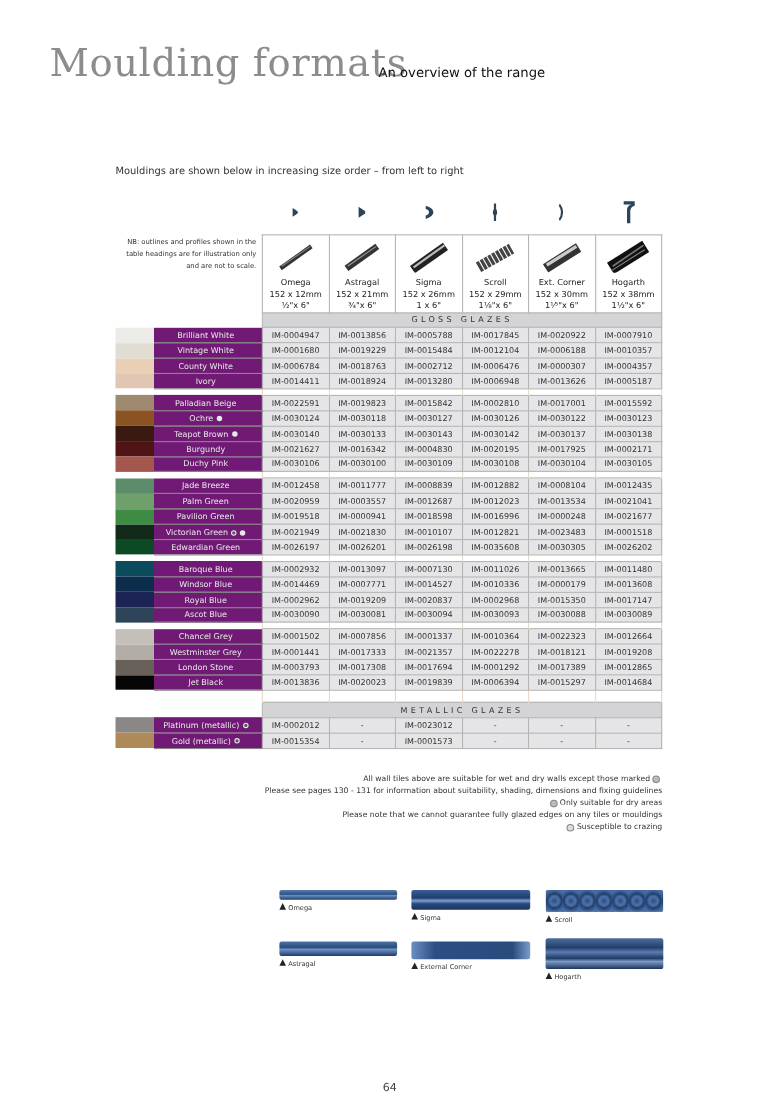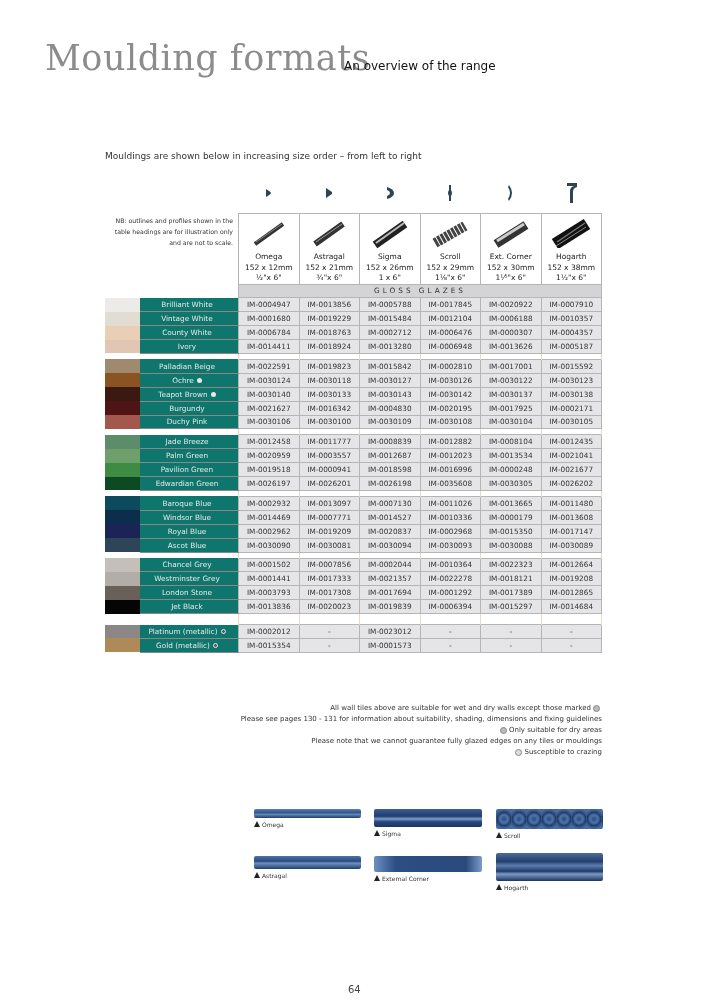--- a/index.html
+++ b/index.html
@@ -6,21 +6,21 @@
   body{width:710px;height:1006px;position:relative;font-family:"DejaVu Sans",sans-serif;color:#222;overflow:hidden;}
   .title{position:absolute;left:45px;top:38px;font-family:"DejaVu Serif",serif;font-size:35px;color:#8c8c8c;letter-spacing:0.5px;}
   .subtitle{position:absolute;left:344px;top:59px;font-size:12px;color:#111;}
   .intro{position:absolute;left:105px;top:151px;font-size:9px;color:#333;}
   .nb{position:absolute;left:105px;top:215px;width:128px;text-align:right;font-size:6.2px;line-height:11px;color:#333;}
   .profiles{position:absolute;left:238px;top:183px;width:364px;height:20px;display:flex;}
   .profiles .p{flex:1;display:flex;justify-content:center;align-items:center;}
   table.mt{position:absolute;left:105px;top:213px;border-collapse:collapse;table-layout:fixed;width:497px;}
   table.mt td{padding:0;height:12.9px;font-size:7.3px;text-align:center;vertical-align:middle;}
   td.sw{width:35px;}
-  td.nm{width:98px;background:#0f766e;color:#e8e8e8;text-align:right;padding-right:4px!important;box-sizing:border-box;border-bottom:1px solid #888;}
+  td.nm{width:98px;background:#701a75;color:#e8e8e8;text-align:right;padding-right:4px!important;box-sizing:border-box;border-bottom:1px solid #888;}
   td.code{background:#e5e5e7;border:1px solid #b5b5b5;color:#333;}
   td.hd{border:1px solid #b5b5b5;background:#fff;vertical-align:top;height:78px;}
   td.hd .ill{height:38px;display:flex;justify-content:center;align-items:center;}
   td.hd .lab{font-size:7.5px;line-height:10.5px;color:#222;}
   td.sec{background:#d4d4d6;border:1px solid #b5b5b5;letter-spacing:3px;font-size:8px;color:#333;height:13px;}
   tr.gap td{height:5px;}
   tr.gap td.g{border-left:1px solid #e8d9c8;border-right:1px solid #e8d9c8;}
   .mark{display:inline-block;width:5px;height:5px;border-radius:50%;background:#e8e8e8;margin-left:3px;vertical-align:middle;}
   .mark.ring{background:#595959;border:1.5px solid #e8e8e8;width:3px;height:3px;}
   .notes{position:absolute;right:108px;top:703px;text-align:right;font-size:7px;line-height:11px;color:#333;}
@@ -283,20 +283,30 @@
         <td class="sw" style="background:#3e8b43"></td>
         <td class="nm"><span>Pavilion Green</span></td>
         <td class="code">IM-0019518</td>
         <td class="code">IM-0000941</td>
         <td class="code">IM-0018598</td>
         <td class="code">IM-0016996</td>
         <td class="code">IM-0000248</td>
         <td class="code">IM-0021677</td>
       </tr>
       <tr>
+        <td class="sw" style="background:#132a1a"></td>
+        <td class="nm"><span>Victorian Green</span><span class="mark ring"></span><span class="mark"></span></td>
+        <td class="code">IM-0021949</td>
+        <td class="code">IM-0021830</td>
+        <td class="code">IM-0010107</td>
+        <td class="code">IM-0012821</td>
+        <td class="code">IM-0023483</td>
+        <td class="code">IM-0001518</td>
+      </tr>
+      <tr>
         <td class="sw" style="background:#0b4a22"></td>
         <td class="nm"><span>Edwardian Green</span></td>
         <td class="code">IM-0026197</td>
         <td class="code">IM-0026201</td>
         <td class="code">IM-0026198</td>
         <td class="code">IM-0035608</td>
         <td class="code">IM-0030305</td>
         <td class="code">IM-0026202</td>
       </tr>
       <tr class="gap">
@@ -357,21 +367,21 @@
         <td class="g"></td>
         <td class="g"></td>
         <td class="g"></td>
         <td class="g"></td>
       </tr>
       <tr>
         <td class="sw" style="background:#c4bfb8"></td>
         <td class="nm"><span>Chancel Grey</span></td>
         <td class="code">IM-0001502</td>
         <td class="code">IM-0007856</td>
-        <td class="code">IM-0002044</td>
+        <td class="code">IM-0001337</td>
         <td class="code">IM-0010364</td>
         <td class="code">IM-0022323</td>
         <td class="code">IM-0012664</td>
       </tr>
       <tr>
         <td class="sw" style="background:#b2ada6"></td>
         <td class="nm"><span>Westminster Grey</span></td>
         <td class="code">IM-0001441</td>
         <td class="code">IM-0017333</td>
         <td class="code">IM-0021357</td>
@@ -413,20 +423,25 @@
         <td class="sw"></td>
         <td style="width:98px"></td>
         <td class="g"></td>
         <td class="g"></td>
         <td class="g"></td>
         <td class="g"></td>
         <td class="g"></td>
         <td class="g"></td>
       </tr>
       <tr>
+        <td class="sw"></td>
+        <td style="width:98px"></td>
+        <td class="sec" colspan="6">METALLIC GLAZES</td>
+      </tr>
+      <tr>
         <td class="sw" style="background:#8b8787"></td>
         <td class="nm"><span>Platinum (metallic)</span><span class="mark ring"></span></td>
         <td class="code">IM-0002012</td>
         <td class="code">-</td>
         <td class="code">IM-0023012</td>
         <td class="code">-</td>
         <td class="code">-</td>
         <td class="code">-</td>
       </tr>
       <tr>

